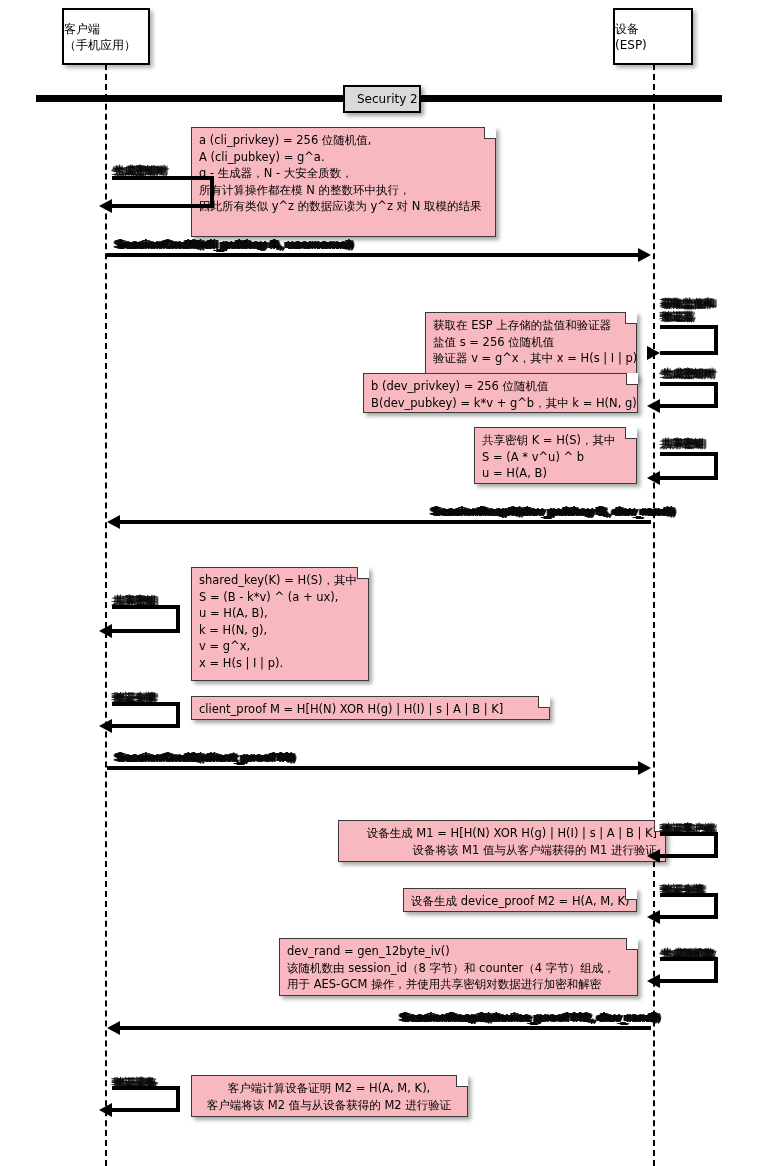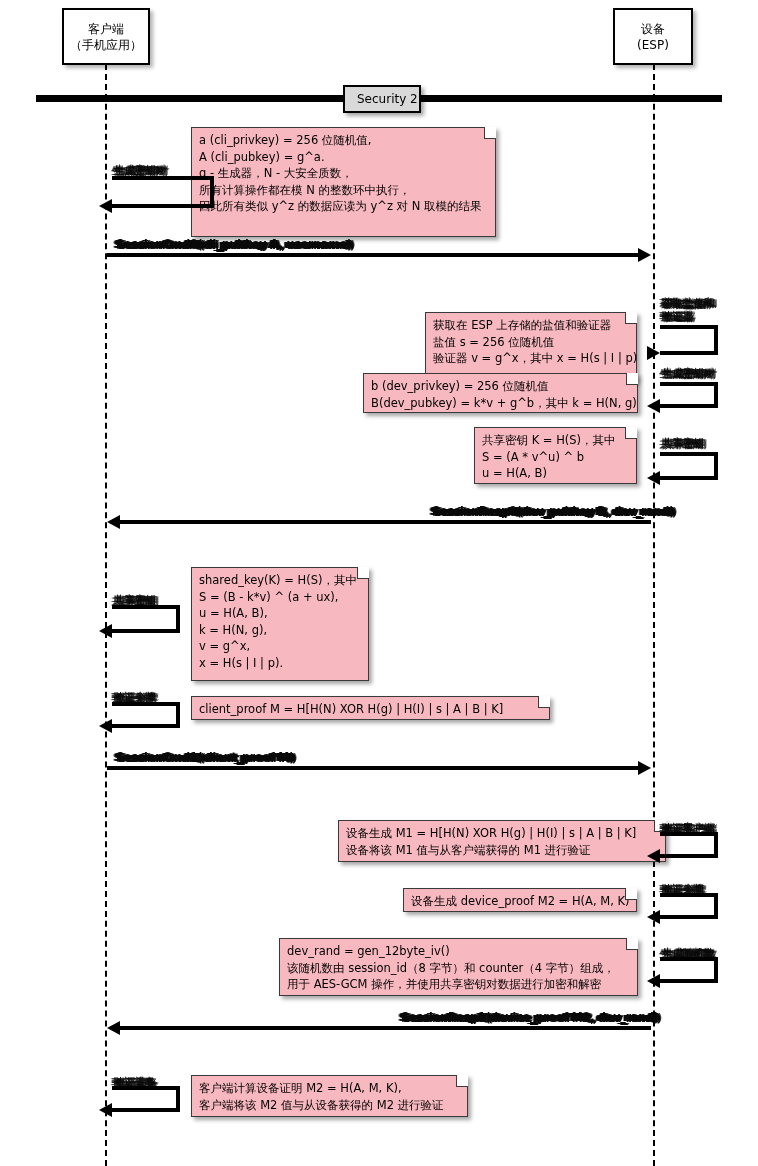--- a/index.html
+++ b/index.html
@@ -17,21 +17,21 @@
     position:absolute;
     background:#ffffff;
     border:2px solid #000000;
     box-shadow:3px 3px 4px rgba(0,0,0,.30);
     text-align:center;
     font-size:12px;
     line-height:16px;
     color:#000;
     display:flex;
     flex-direction:column;
-    align-items:center;
+    align-items:flex-start;
     justify-content:center;
     box-sizing:border-box;
   }
   .participant span{display:block;white-space:nowrap;}
 
   
   .lifeline{
     position:absolute;
     width:0;
     border-left:2px dashed #000;
@@ -249,21 +249,21 @@
     <div class="bar-right" style="right:0; height:26px;"></div>
     <div class="bar-bottom" style="bottom:0;width:68px;"></div>
     <div class="tip" style="left:-13px;bottom:-5px;"></div>
   </div>
   <div class="self-label" style="left:114px;top:691px;">验证令牌</div>
 
   <div class="msg-line" style="left:107px;top:766px;width:533px;"></div>
   <div class="arrow-r" style="left:638px;top:761px;"></div>
   <div class="msg-label" style="left:116px;top:751px;">SessionCmd1(client_proof M)</div>
 
-  <div class="note" style="left:338px;top:820px;width:328px;height:42px;">设备生成 M1 = H[H(N) XOR H(g) | H(I) | s | A | B | K]
+  <div class="note" style="left:338px;top:820px;width:328px;height:42px;text-align:right;">设备生成 M1 = H[H(N) XOR H(g) | H(I) | s | A | B | K]
 设备将该 M1 值与从客户端获得的 M1 进行验证<span class="fold"></span></div>
 
   <div class="self right" style="left:660px;top:832px;width:58px;height:26px;">
     <div class="bar-top" style="top:0;   width:58px;"></div>
     <div class="bar-right" style="right:0; height:26px;"></div>
     <div class="bar-bottom" style="bottom:0;width:58px;"></div>
     <div class="tip" style="left:-13px;bottom:-5px;border-right:13px solid #000;border-left:none;"></div>
   </div>
   <div class="self-label" style="left:662px;top:822px;">验证客户端</div>
 
@@ -286,21 +286,21 @@
     <div class="bar-right" style="right:0; height:26px;"></div>
     <div class="bar-bottom" style="bottom:0;width:58px;"></div>
     <div class="tip" style="left:-13px;bottom:-5px;border-right:13px solid #000;border-left:none;"></div>
   </div>
   <div class="self-label" style="left:662px;top:947px;">生成随机数</div>
 
   <div class="msg-line" style="left:120px;top:1026px;width:531px;"></div>
   <div class="arrow-l" style="left:107px;top:1021px;"></div>
   <div class="msg-label right" style="left:401px;top:1011px;width:244px;">SessionResp1(device_proof M2, dev_rand)</div>
 
-  <div class="note" style="left:191px;top:1075px;width:277px;height:42px;">客户端计算设备证明 M2 = H(A, M, K),
+  <div class="note" style="left:191px;top:1075px;width:277px;height:42px;text-align:center;">客户端计算设备证明 M2 = H(A, M, K),
 客户端将该 M2 值与从设备获得的 M2 进行验证<span class="fold"></span></div>
 
   <div class="self left" style="left:112px;top:1086px;width:68px;height:26px;">
     <div class="bar-top" style="top:0;   width:68px;"></div>
     <div class="bar-right" style="right:0; height:26px;"></div>
     <div class="bar-bottom" style="bottom:0;width:68px;"></div>
     <div class="tip" style="left:-13px;bottom:-5px;"></div>
   </div>
   <div class="self-label" style="left:114px;top:1076px;">验证设备</div>
 

